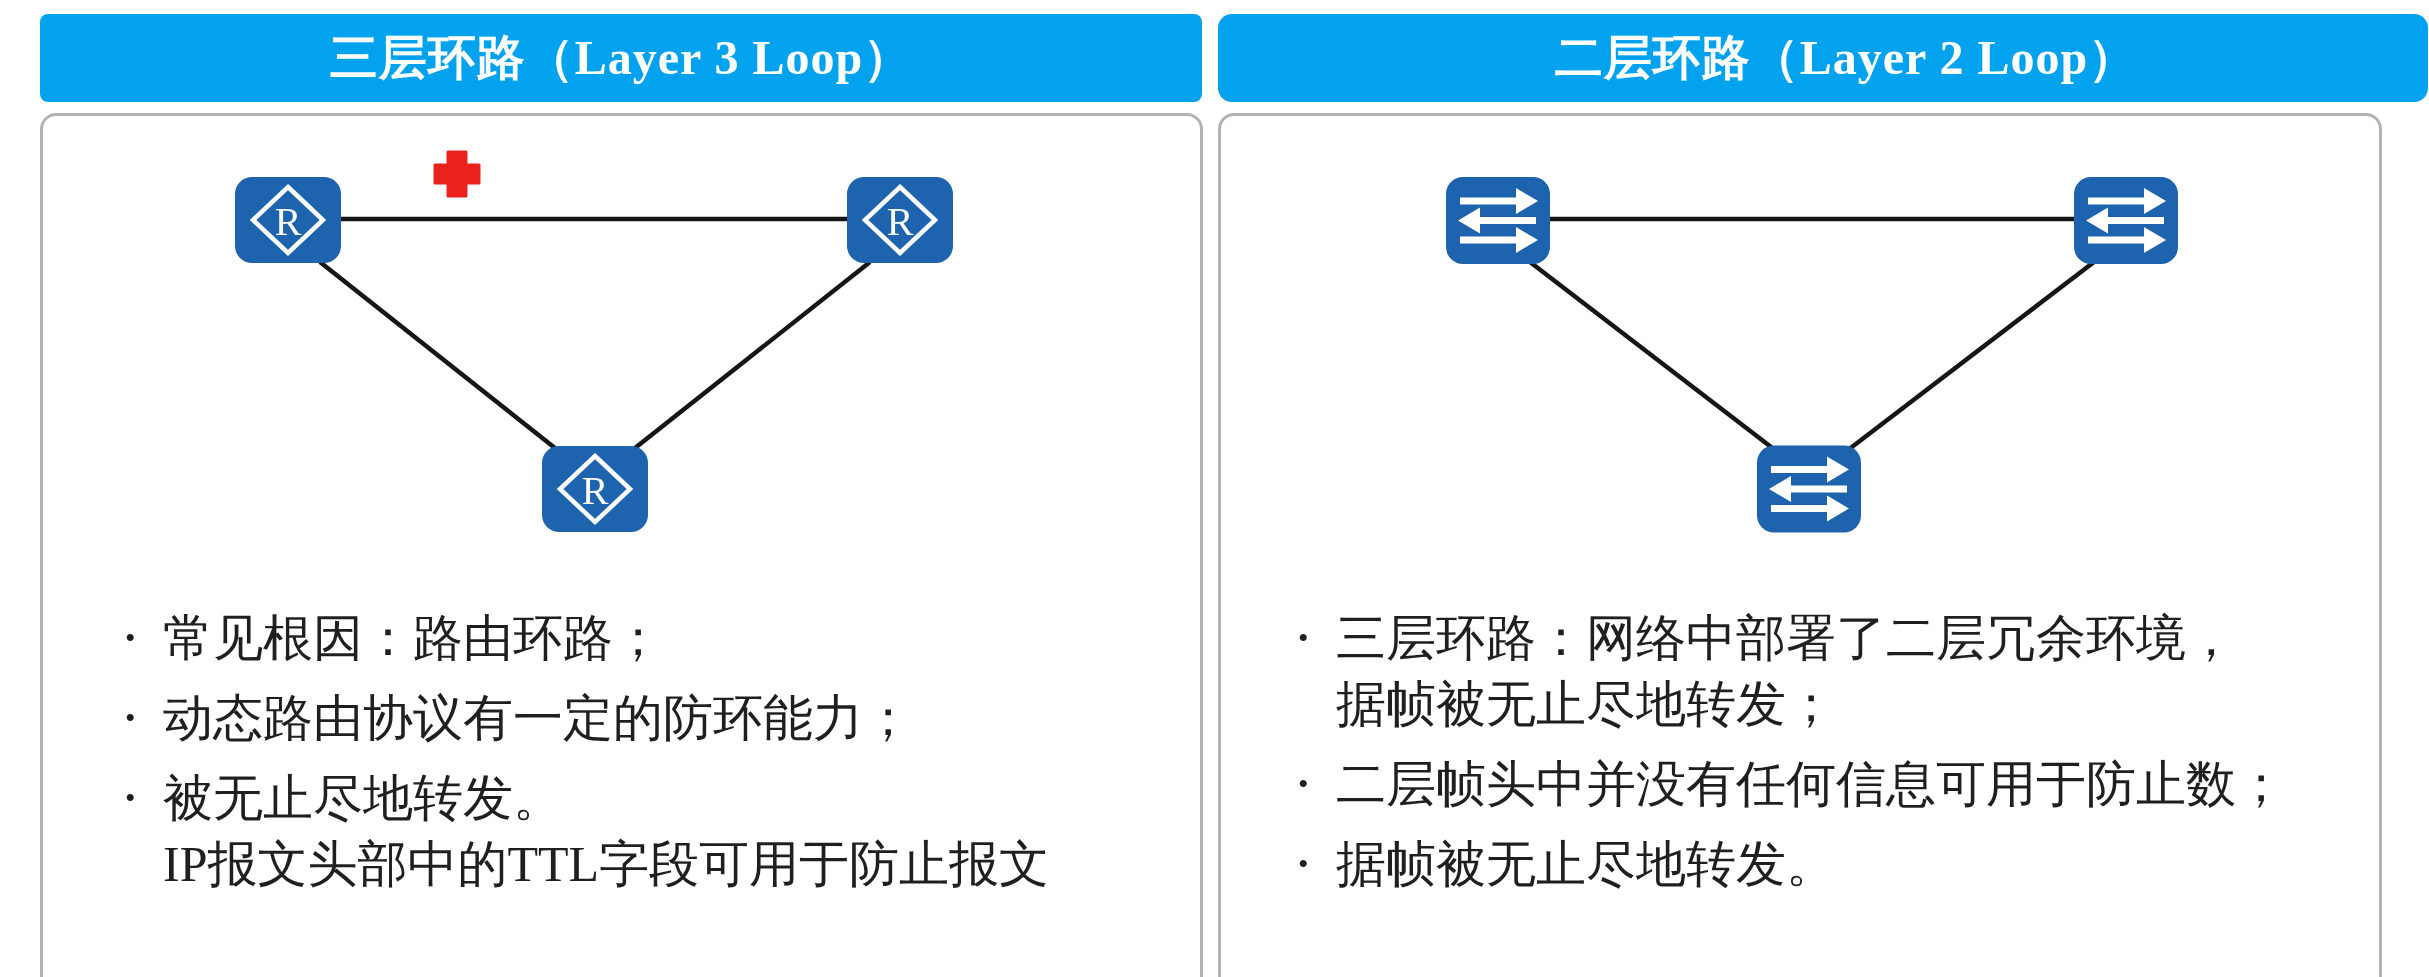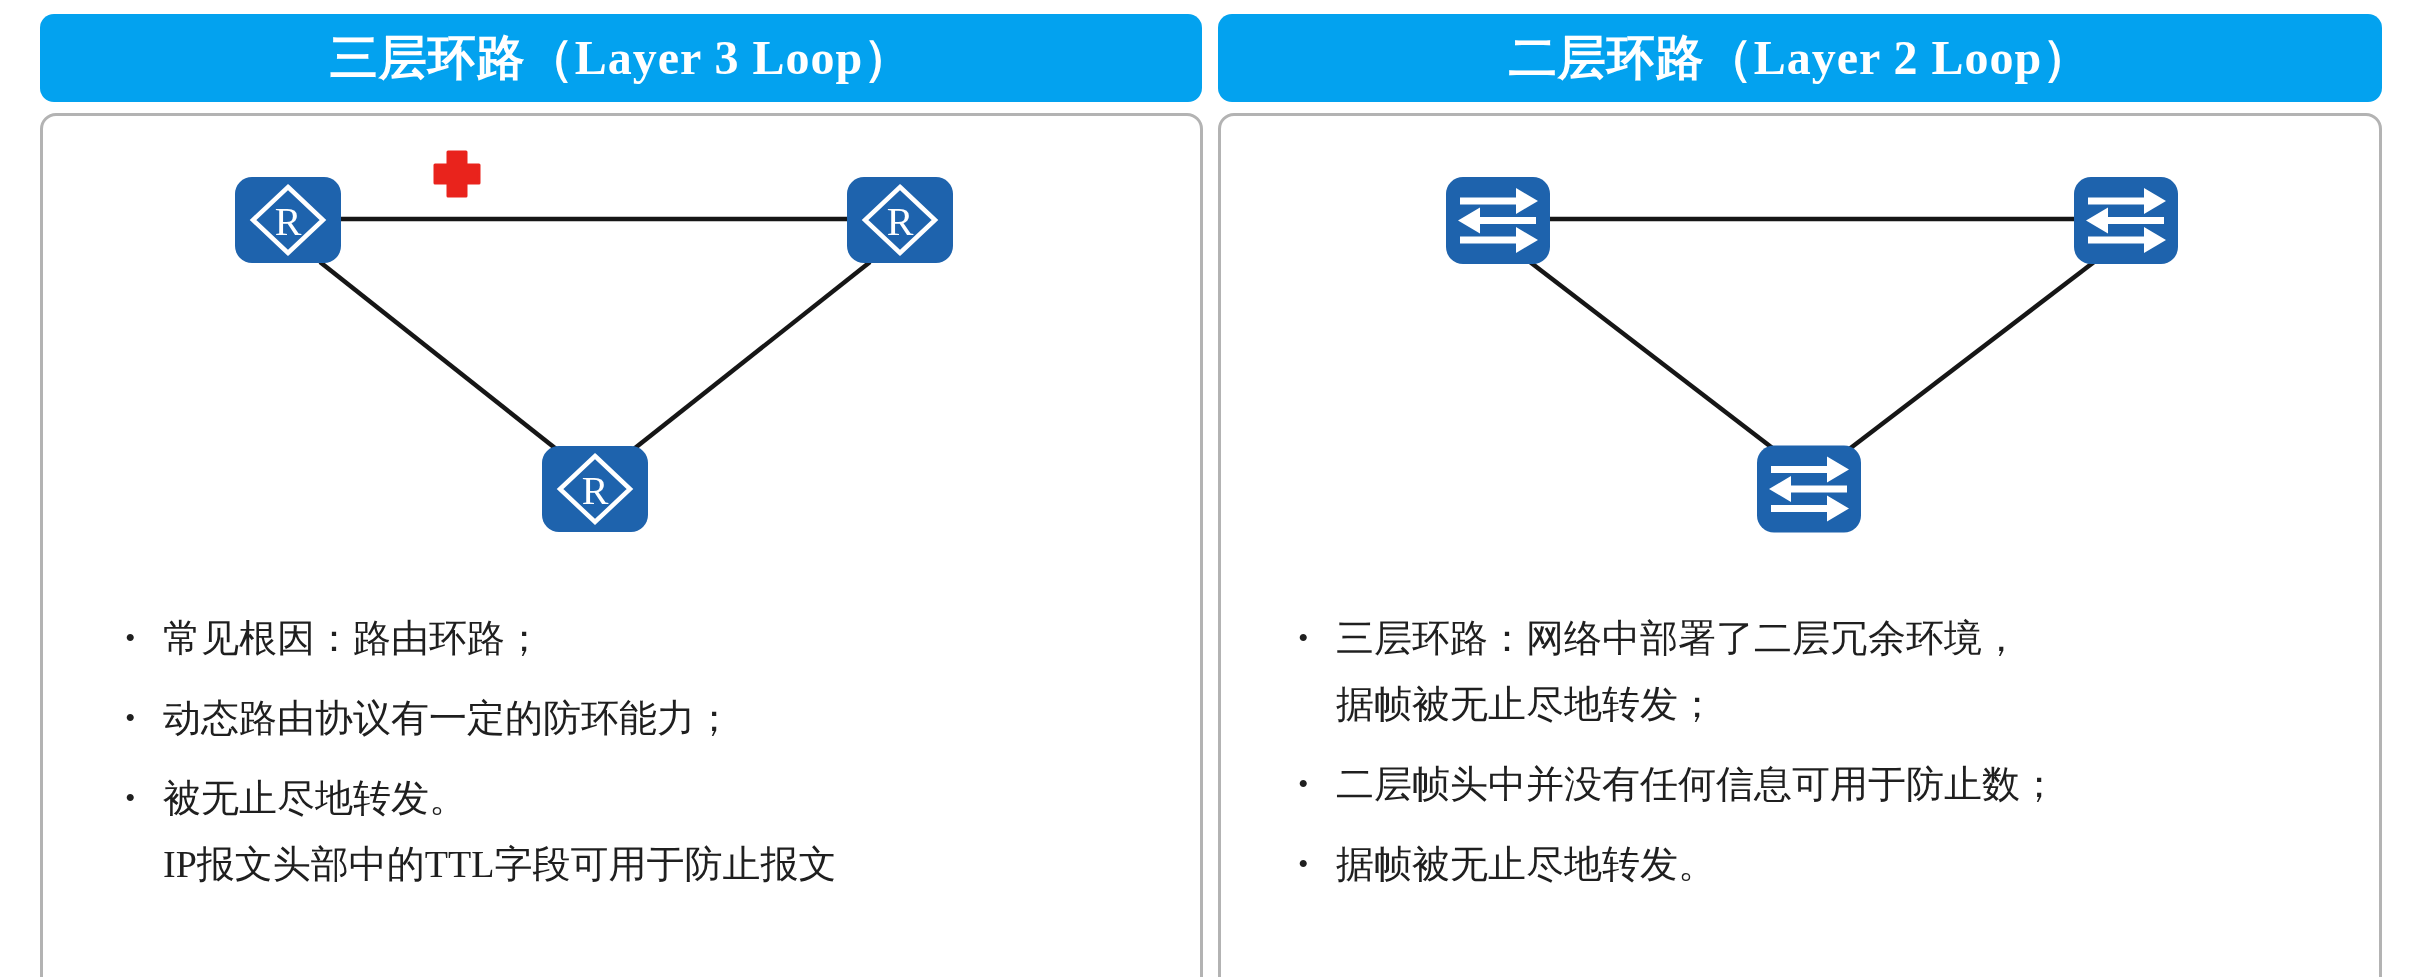--- a/index.html
+++ b/index.html
@@ -56,35 +56,35 @@
   .bullet-item { display: flex; margin-bottom: 14px; }
   .bullet-marker {
     width: 38px;
     flex: 0 0 38px;
     font-size: 30px;
     line-height: 66px;
     color: var(--text_color);
   }
   .bullet-lines { flex: 1; }
   .bullet-line {
-    font-size: 38px;
+    font-size: 50px;
     line-height: 66px;
     white-space: nowrap;
     color: var(--text_color);
   }
 </style>
 </head>
 <body>
 
 <div id="app">
 
-  <div class="panel-header" style="left:40px; width:1162px;">
+  <div class="panel-header" style="left:40px; width:1162px;border-radius:8px;">
     <span>三层环路（Layer 3 Loop）</span>
   </div>
-  <div class="panel-header" style="left:1218px; width:1164px;">
+  <div class="panel-header" style="left:1218px; width:1164px;padding-left:46px;">
     <span>二层环路（Layer 2 Loop）</span>
   </div>
 
   <div class="panel-body" style="left:40px; width:1163px;"></div>
   <div class="panel-body" style="left:1218px; width:1164px;"></div>
 
   <svg id="link-lines-svg">
     <line class="link-line" x1="341" y1="219" x2="850" y2="219"></line>
     <line class="link-line" x1="320" y1="262" x2="560" y2="452"></line>
     <line class="link-line" x1="870" y1="262" x2="630" y2="452"></line>

